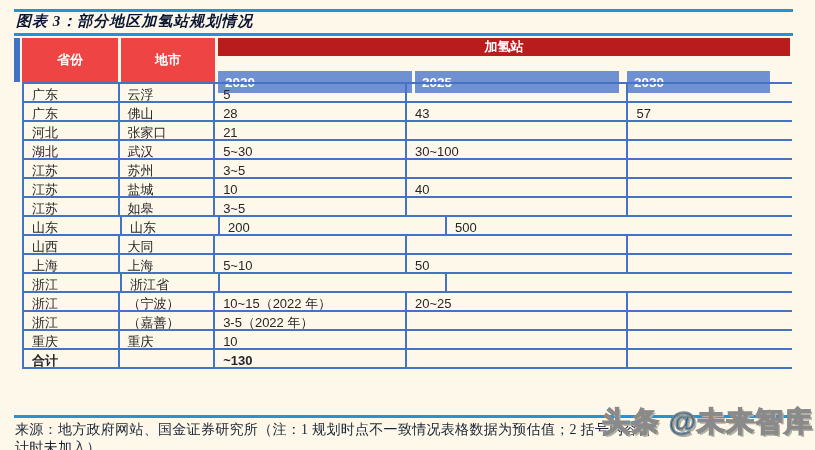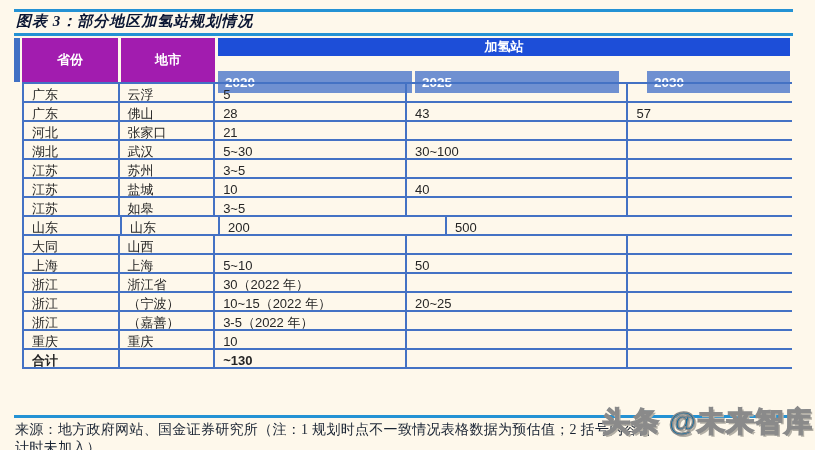--- a/index.html
+++ b/index.html
@@ -20,41 +20,41 @@
     position:absolute;left:16px;top:12px;width:760px;
     font-family:"Liberation Serif",serif;
     font-weight:bold;font-style:italic;
     font-size:15px;color:#0B1633;letter-spacing:1px;
   }
 
   
   #thead{position:absolute;left:14px;top:38px;width:779px;height:44px;display:flex;}
   .hstrip{width:6px;height:44px;background:#4170C4;margin-right:2px;}
   .hcell{
-    background:#a21caf;color:#fff;font-weight:bold;font-size:13px;
+    background:#ef4444;color:#fff;font-weight:bold;font-size:13px;
     display:flex;align-items:center;justify-content:center;
     height:44px;
     font-family:"Liberation Serif",serif;
   }
   #h-province{width:96px;margin-right:3px;}
   #h-city{width:94px;margin-right:3px;}
   #h-right{width:575px;display:flex;flex-direction:column;}
   #h-group{
-    height:20px;background:#1d4ed8;color:#fff;font-weight:bold;font-size:13px;
+    height:20px;background:#b91c1c;color:#fff;font-weight:bold;font-size:13px;
     display:flex;align-items:center;justify-content:center;margin-bottom:15px;
     font-family:"Liberation Serif",serif;width:572px;
   }
   #h-years{height:22px;display:flex;}
   .ycell{
     background:#6F90D1;color:#fff;font-weight:bold;font-size:13.5px;
     display:flex;align-items:center;height:22px;padding-left:7px;box-sizing:border-box;
   }
   #h-y0{width:194px;margin-right:3px;}
   #h-y1{width:204px;margin-right:8px;}
-  #h-y2{width:143px;margin-left:20px;}
+  #h-y2{width:143px;}
 
   
   #tbody{
     position:absolute;left:22px;top:82px;width:770px;
     border-top:2px solid #4472C4;box-sizing:border-box;
   }
   .trow{display:flex;height:19px;border-bottom:2px solid #4472C4;box-sizing:border-box;}
   .tcell{
     border-left:2px solid #4472C4;box-sizing:border-box;
     font-size:13px;color:#262626;
@@ -158,37 +158,36 @@
       <div class="tcell c3"></div>
       <div class="tcell c4"></div>
     </div>
     <div class="trow">
       <div class="tcell c0">山东</div>
       <div class="tcell c1">山东</div>
       <div class="tcell c3">200</div>
       <div class="tcell c4">500</div>
     </div>
     <div class="trow">
+      <div class="tcell c0">山西</div>
       <div class="tcell c1">大同</div>
-      <div class="tcell c0">山西</div>
       <div class="tcell c2"></div>
       <div class="tcell c3"></div>
       <div class="tcell c4"></div>
     </div>
     <div class="trow">
       <div class="tcell c0">上海</div>
       <div class="tcell c1">上海</div>
       <div class="tcell c2">5~10</div>
       <div class="tcell c3">50</div>
       <div class="tcell c4"></div>
     </div>
     <div class="trow">
       <div class="tcell c0">浙江</div>
       <div class="tcell c1">浙江省</div>
-      <div class="tcell c2">30（2022 年）</div>
       <div class="tcell c3"></div>
       <div class="tcell c4"></div>
     </div>
     <div class="trow">
       <div class="tcell c0">浙江</div>
       <div class="tcell c1">（宁波）</div>
       <div class="tcell c2">10~15（2022 年）</div>
       <div class="tcell c3">20~25</div>
       <div class="tcell c4"></div>
     </div>

